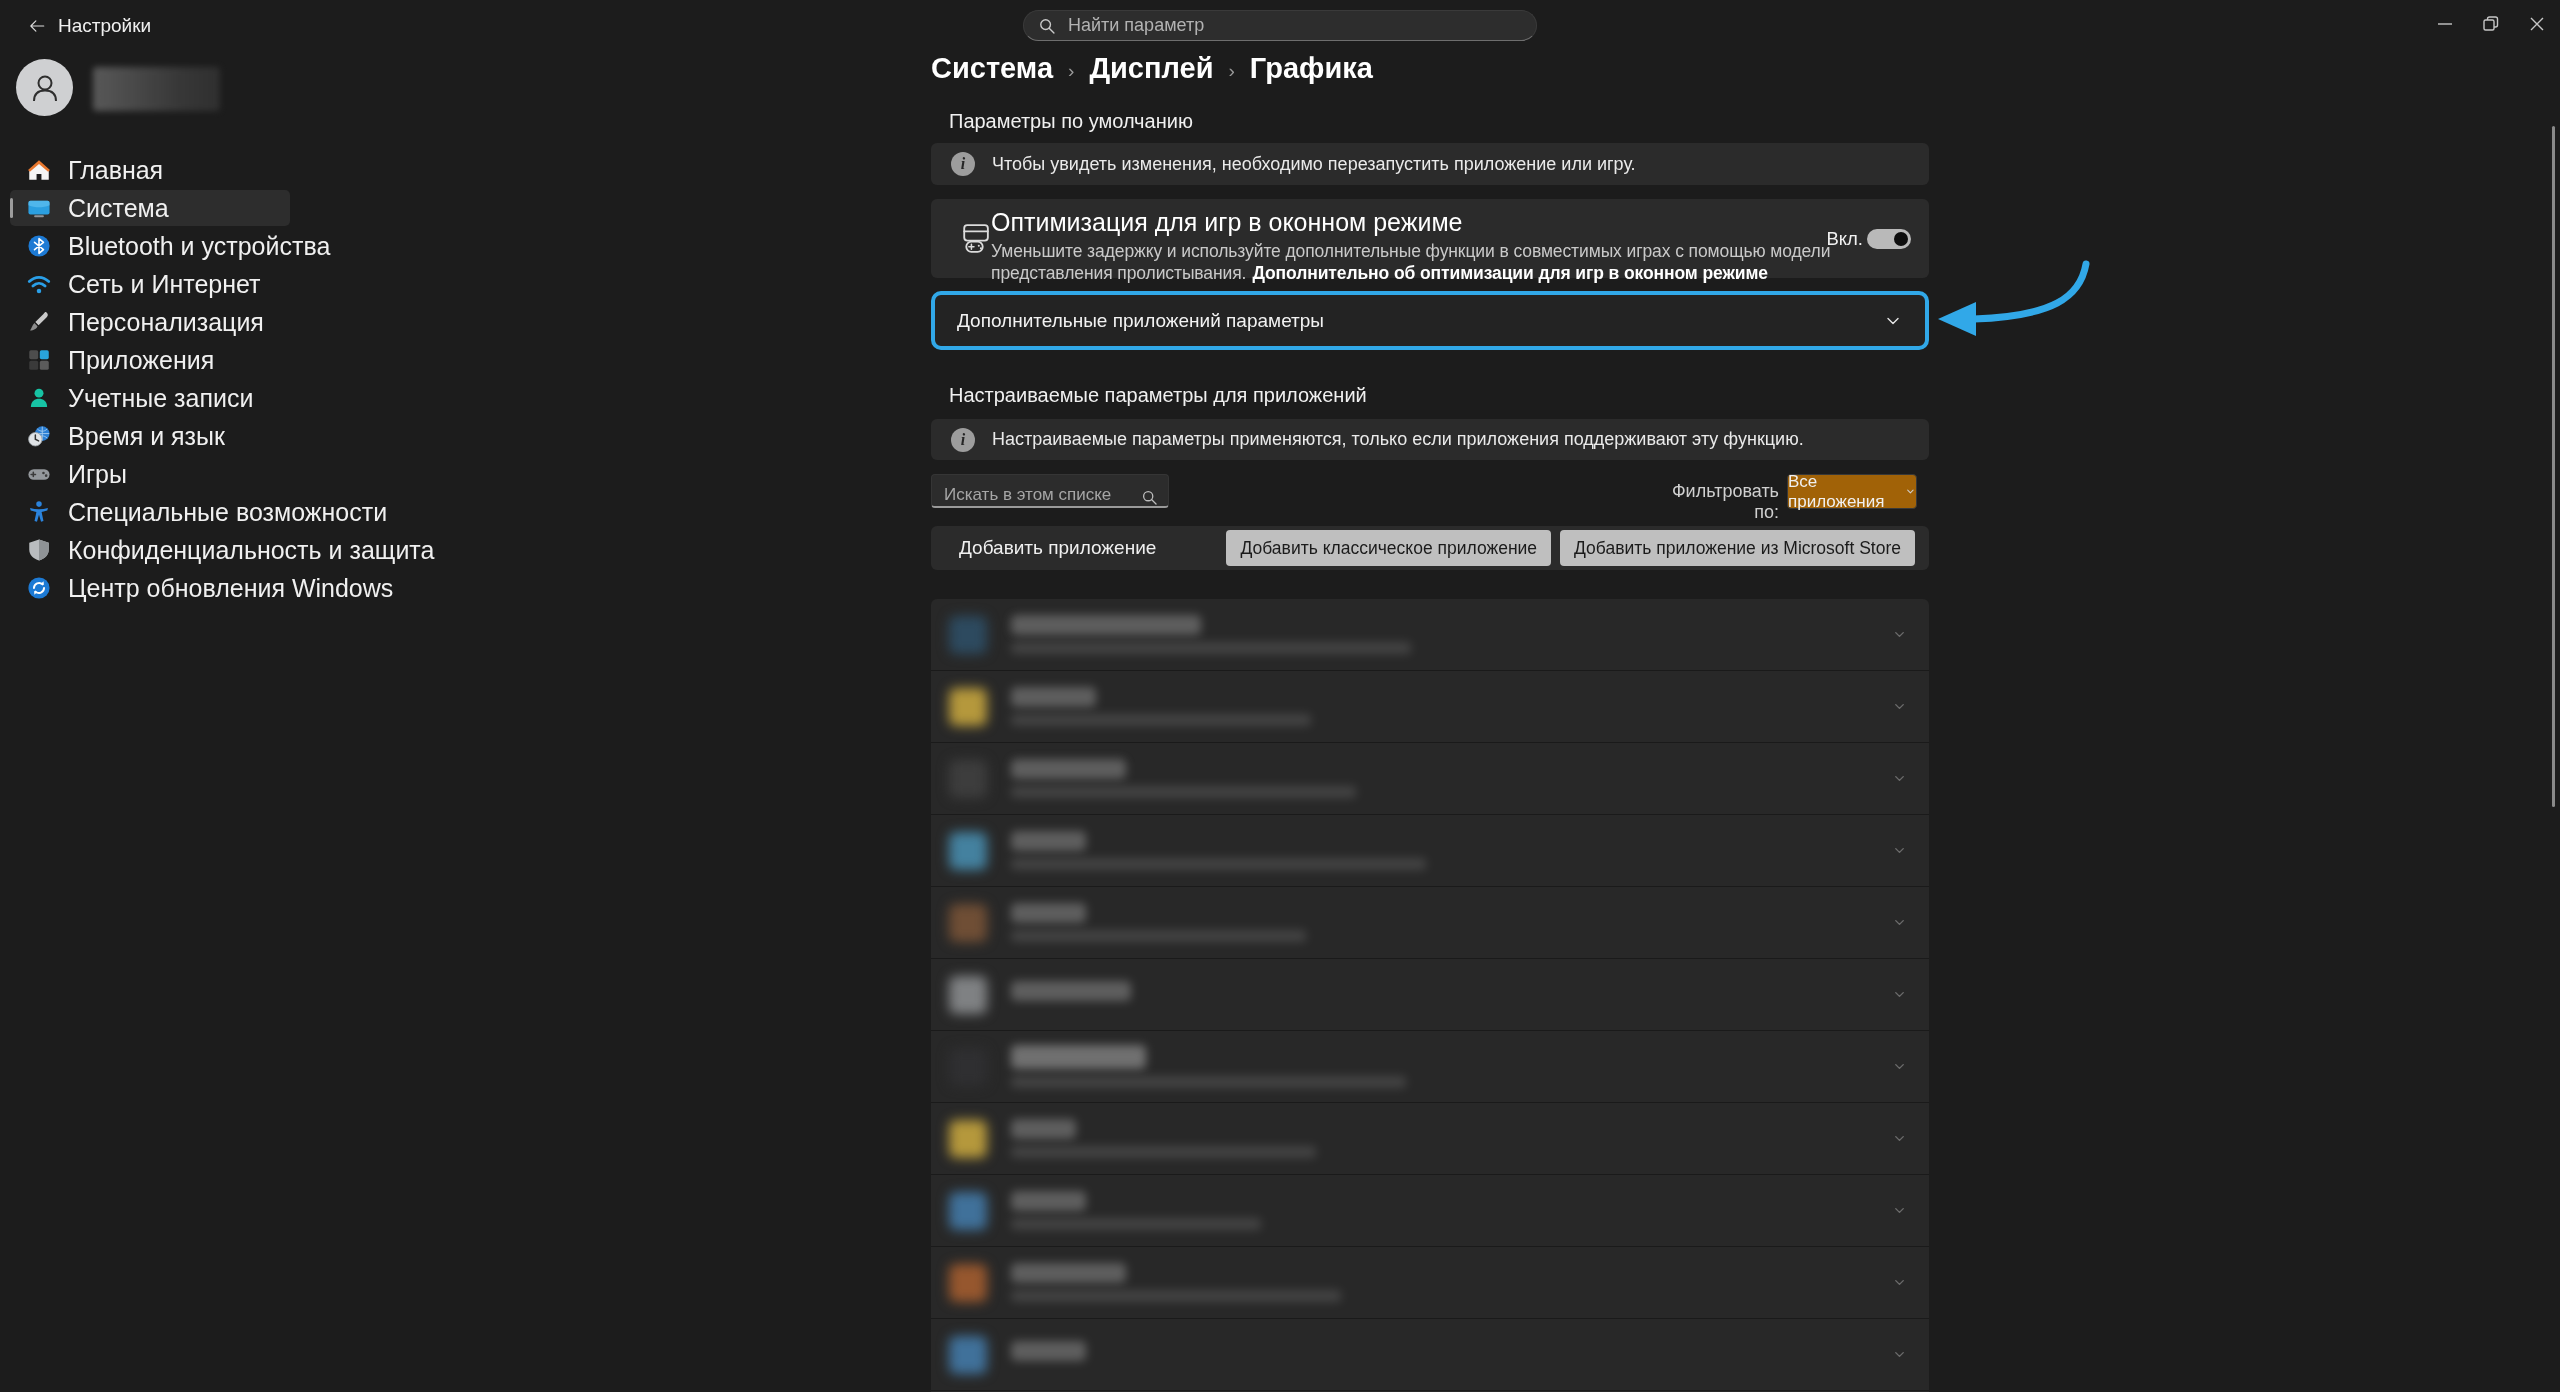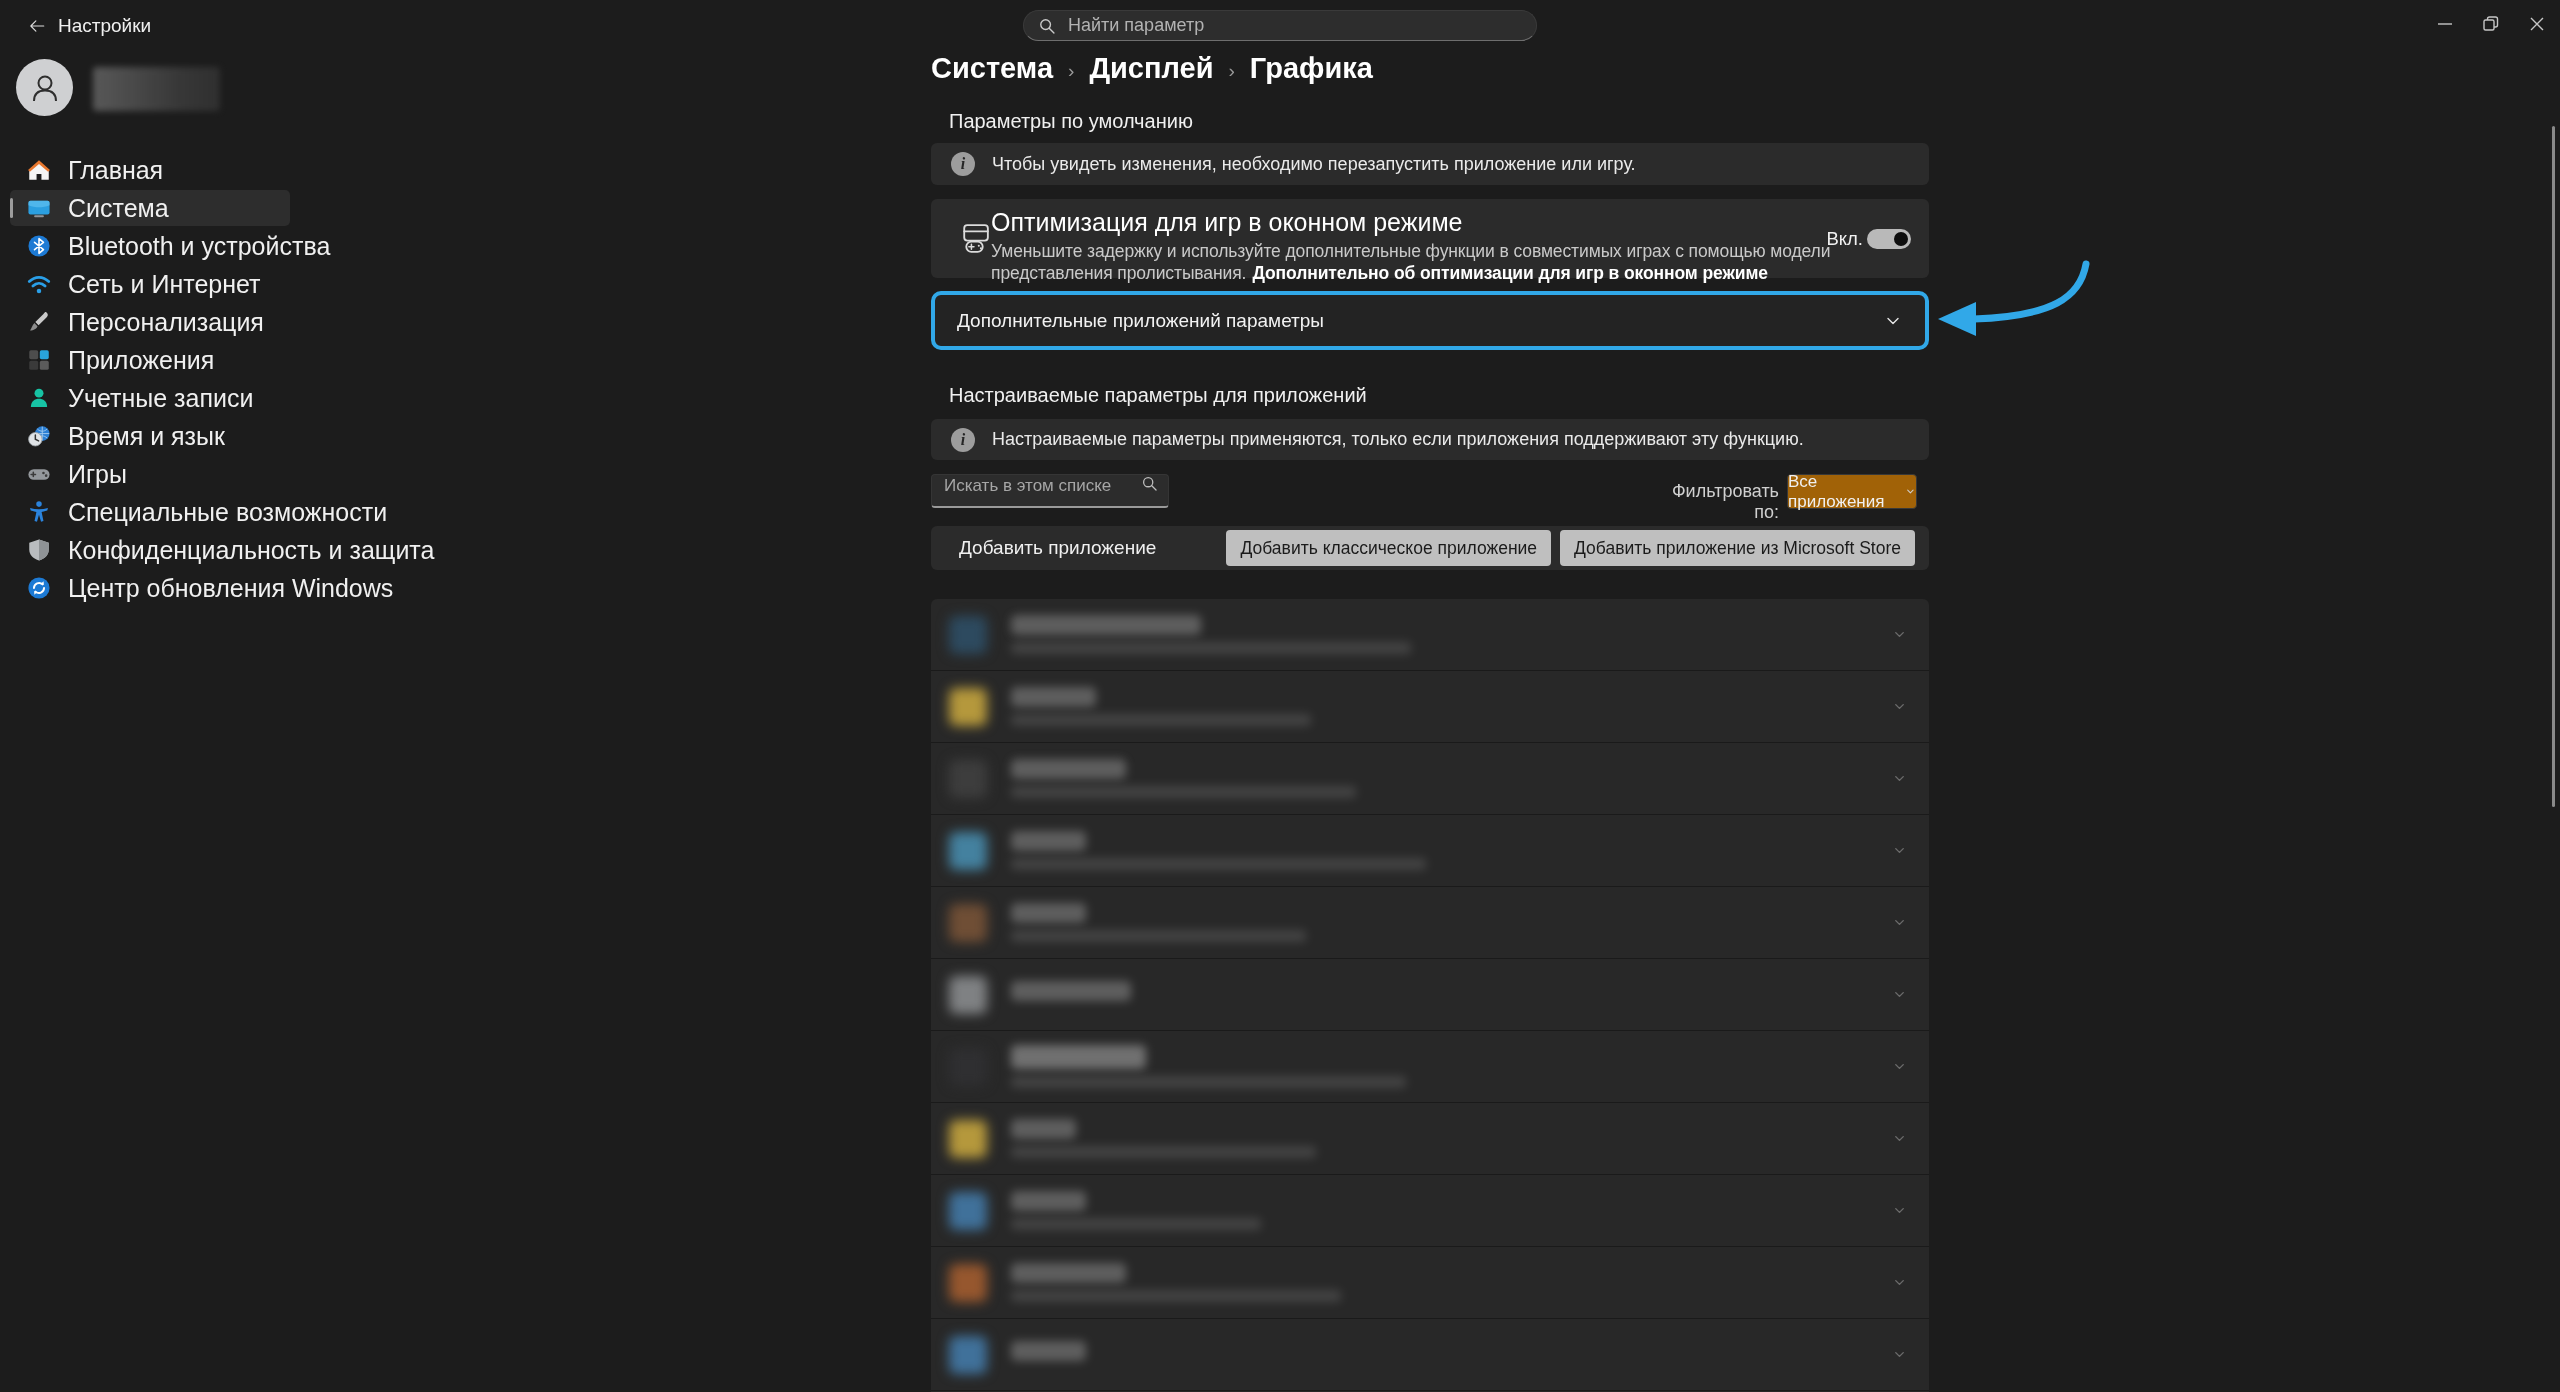--- a/index.html
+++ b/index.html
@@ -55,21 +55,21 @@
   .toggle-label{font-size:18.5px;color:#f0f0f0;}
   .toggle{width:44px;height:20px;border-radius:10px;background:#b9b9b9;position:relative;cursor:pointer;}
   .toggle .knob{position:absolute;right:3px;top:3px;width:14px;height:14px;border-radius:50%;background:#0e0e0e;}
   
   .adv-dropdown{position:absolute;left:0;top:291px;width:998px;height:59px;box-sizing:border-box;
     border:4px solid #31a8e8;border-radius:10px;background:#232323;display:flex;align-items:center;
     justify-content:space-between;padding:0 22px;cursor:pointer;}
   .adv-label{font-size:19px;color:#f2f2f2;}
   
   .list-search{position:absolute;left:0;top:474px;width:238px;height:34px;background:#2c2c2c;border:1px solid #353535;
-    border-bottom:2px solid #9a9a9a;border-radius:4px;box-sizing:border-box;display:flex;align-items:flex-start;
+    border-bottom:2px solid #9a9a9a;border-radius:4px;box-sizing:border-box;display:flex;align-items:flex-end;
     justify-content:space-between;padding:0 10px;}
   .list-search input{width:180px;background:transparent;border:none;outline:none;font:inherit;font-size:17px;color:#d0d0d0;}
   .list-search input::placeholder{color:#a6a6a6;}
   .filter-label{position:absolute;left:718px;top:481px;width:130px;text-align:right;font-size:18px;color:#d0d0d0;}
   .filter-dd{position:absolute;left:856px;top:474px;width:130px;height:35px;background:#a16207;border:1px solid #383838;
     border-radius:4px;box-sizing:border-box;display:flex;align-items:center;justify-content:center;gap:9px;
     font-size:17px;color:#f0f0f0;cursor:pointer;}
   
   .add-card{position:absolute;left:0;top:526px;width:998px;height:44px;background:#2b2b2b;border-radius:6px;
     display:flex;align-items:center;padding:0 14px 0 28px;box-sizing:border-box;}

